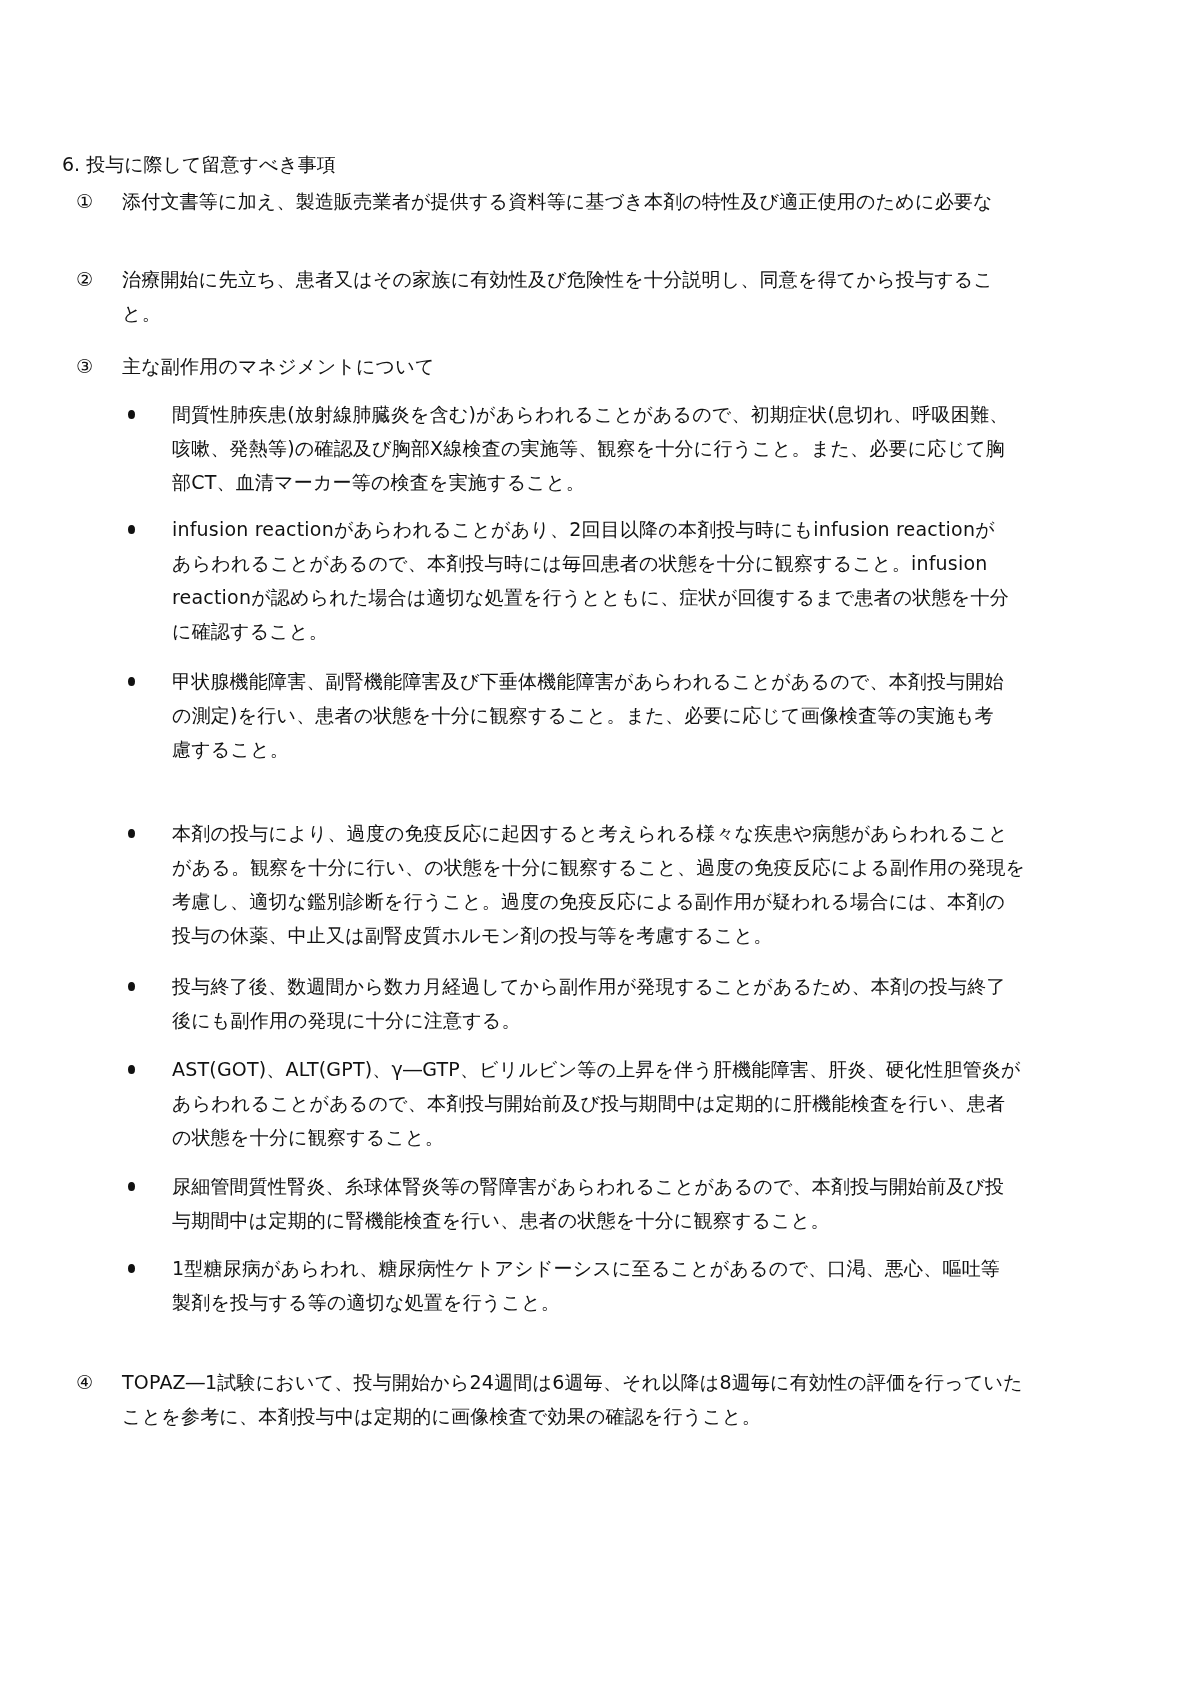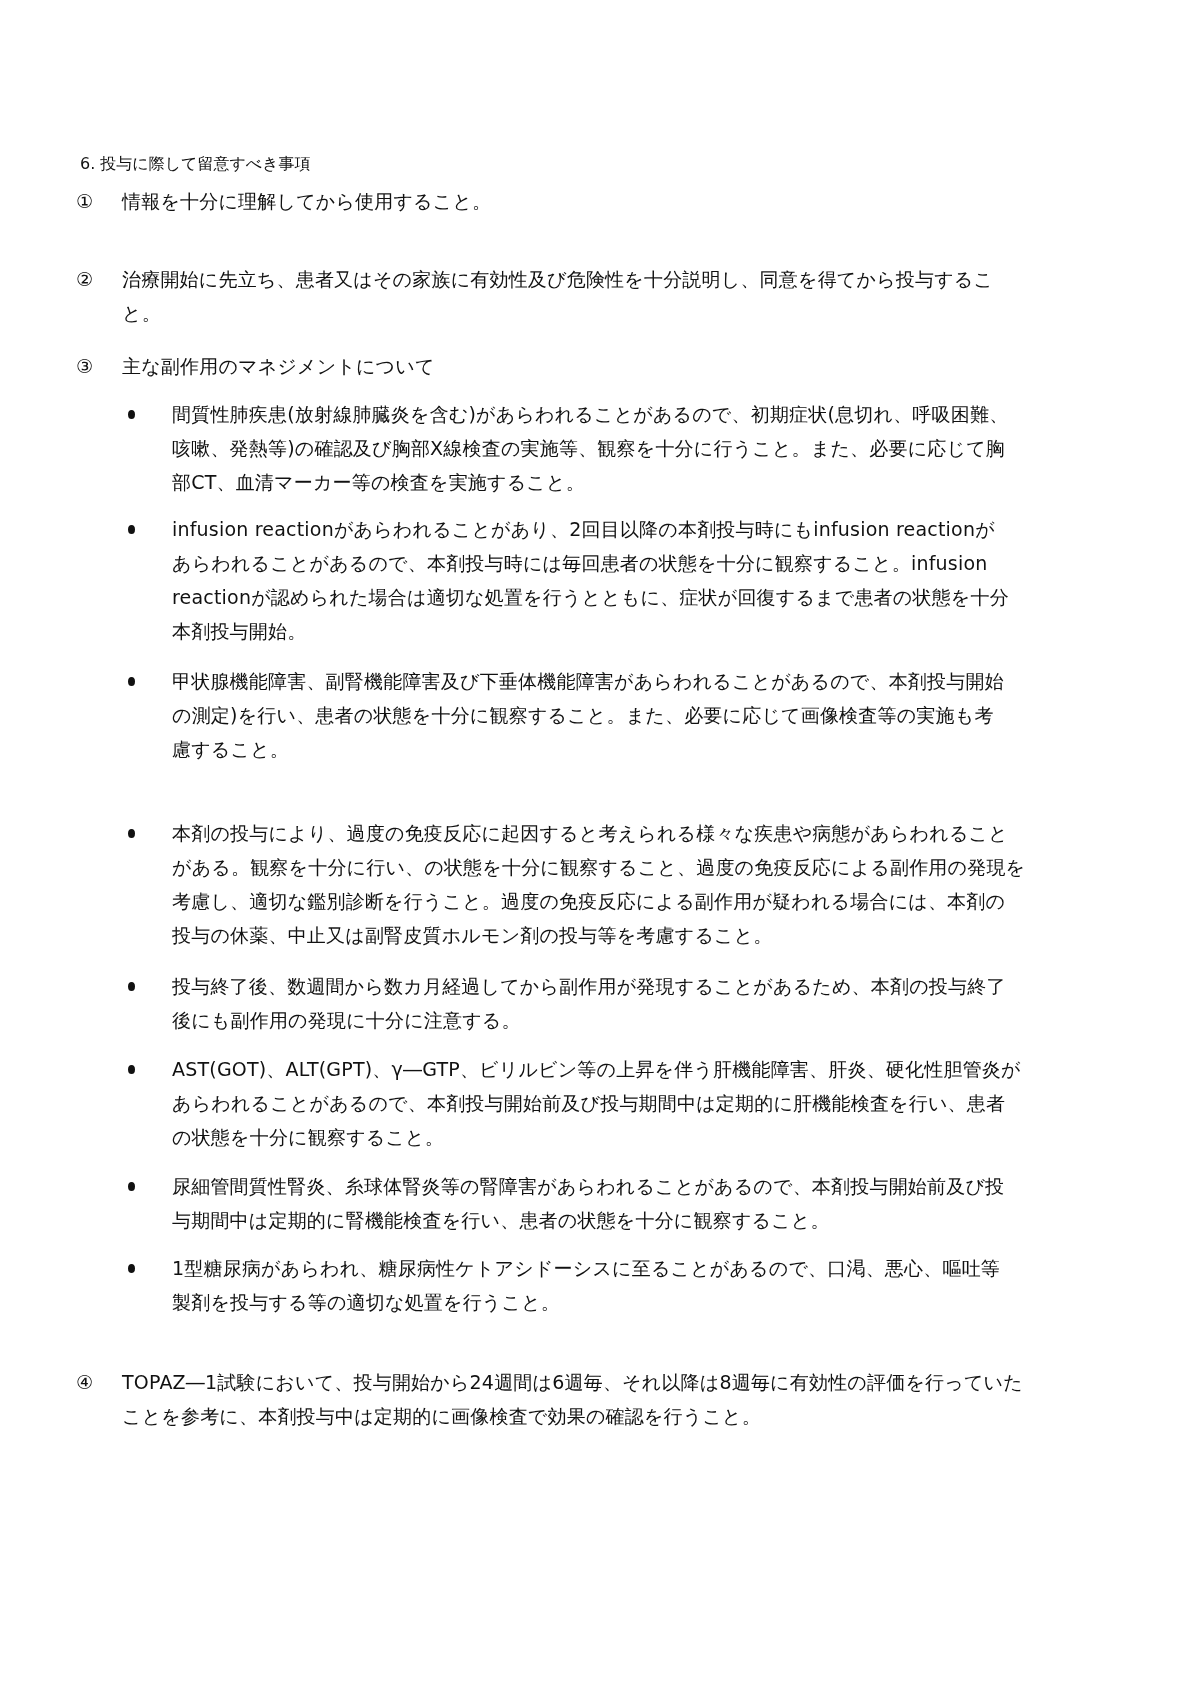--- a/index.html
+++ b/index.html
@@ -3,22 +3,22 @@
 <meta charset="utf-8">
 <style>
   html, body { margin: 0; padding: 0; background: #ffffff; }
   body {
     width: 1181px; height: 1695px; position: relative; overflow: hidden;
     font-family: "DejaVu Sans", "Liberation Sans", sans-serif;
     color: #111111;
   }
   .page { position: absolute; left: 0; top: 0; width: 1181px; height: 1695px; }
   .heading {
-    position: absolute; left: 80px; top: 152px;
-    font-size: 16px; line-height: 24px; white-space: nowrap;
+    position: absolute; left: 62px; top: 152px;
+    font-size: 19px; line-height: 24px; white-space: nowrap;
   }
   .item { position: absolute; left: 0; width: 1181px; }
   .num {
     position: absolute; left: 76px;
     font-size: 19px; line-height: 34px;
   }
   .lines { position: absolute; left: 122px; }
   .line {
     display: block; height: 34px; line-height: 34px;
     font-size: 19px; white-space: nowrap; letter-spacing: 0.2px;
@@ -35,21 +35,21 @@
 </head>
 <body>
 
 <div class="page">
 
   <div class="heading">6. 投与に際して留意すべき事項</div>
 
   <div class="item" style="top:184px;">
     <span class="num">①</span>
     <div class="lines">
-      <span class="line">情報を十分に理解してから使用すること。</span>
+      <span class="line">添付文書等に加え、製造販売業者が提供する資料等に基づき本剤の特性及び適正使用のために必要な</span>
     </div>
   </div>
 
   <div class="item" style="top:262px;">
     <span class="num">②</span>
     <div class="lines">
       <span class="line">治療開始に先立ち、患者又はその家族に有効性及び危険性を十分説明し、同意を得てから投与するこ</span>
       <span class="line">と。</span>
     </div>
   </div>
@@ -69,21 +69,21 @@
       <span class="line">部CT、血清マーカー等の検査を実施すること。</span>
     </div>
   </div>
 
   <div class="item bullet" style="top:512px;">
     <span class="dot" style="top:13px;"></span>
     <div class="lines">
       <span class="line"> infusion reactionがあらわれることがあり、2回目以降の本剤投与時にもinfusion reactionが</span>
       <span class="line">あらわれることがあるので、本剤投与時には毎回患者の状態を十分に観察すること。infusion</span>
       <span class="line">reactionが認められた場合は適切な処置を行うとともに、症状が回復するまで患者の状態を十分</span>
-      <span class="line">本剤投与開始。</span>
+      <span class="line">に確認すること。</span>
     </div>
   </div>
 
   <div class="item bullet" style="top:664px;">
     <span class="dot" style="top:13px;"></span>
     <div class="lines">
       <span class="line">甲状腺機能障害、副腎機能障害及び下垂体機能障害があらわれることがあるので、本剤投与開始</span>
       <span class="line">の測定)を行い、患者の状態を十分に観察すること。また、必要に応じて画像検査等の実施も考</span>
       <span class="line">慮すること。</span>
     </div>

